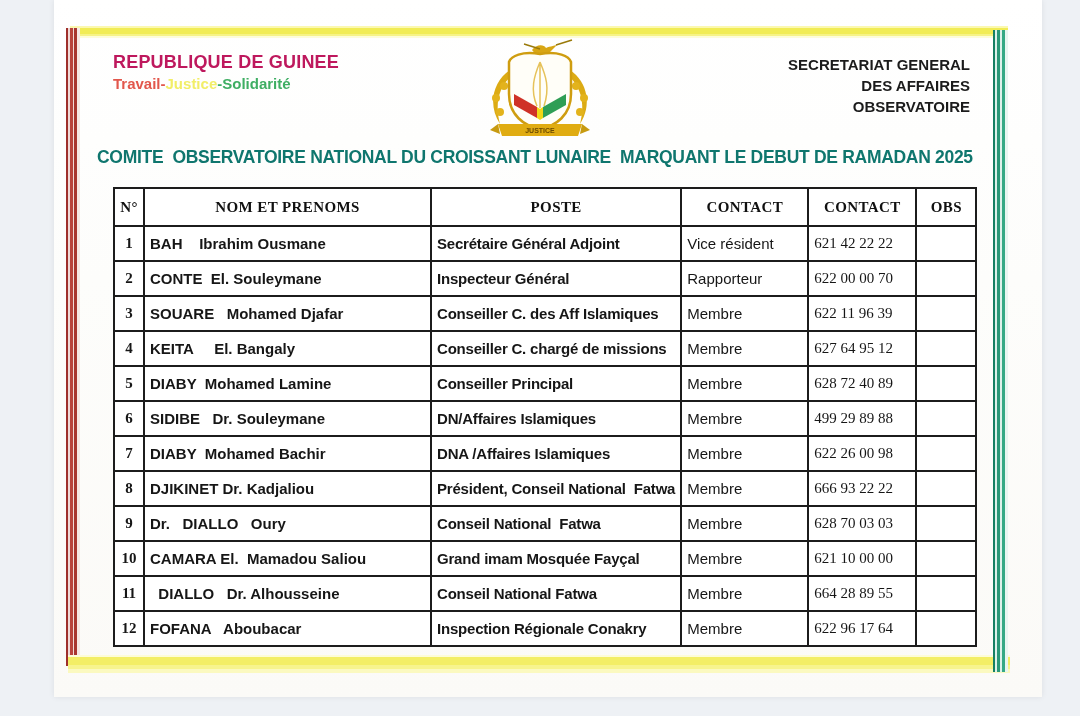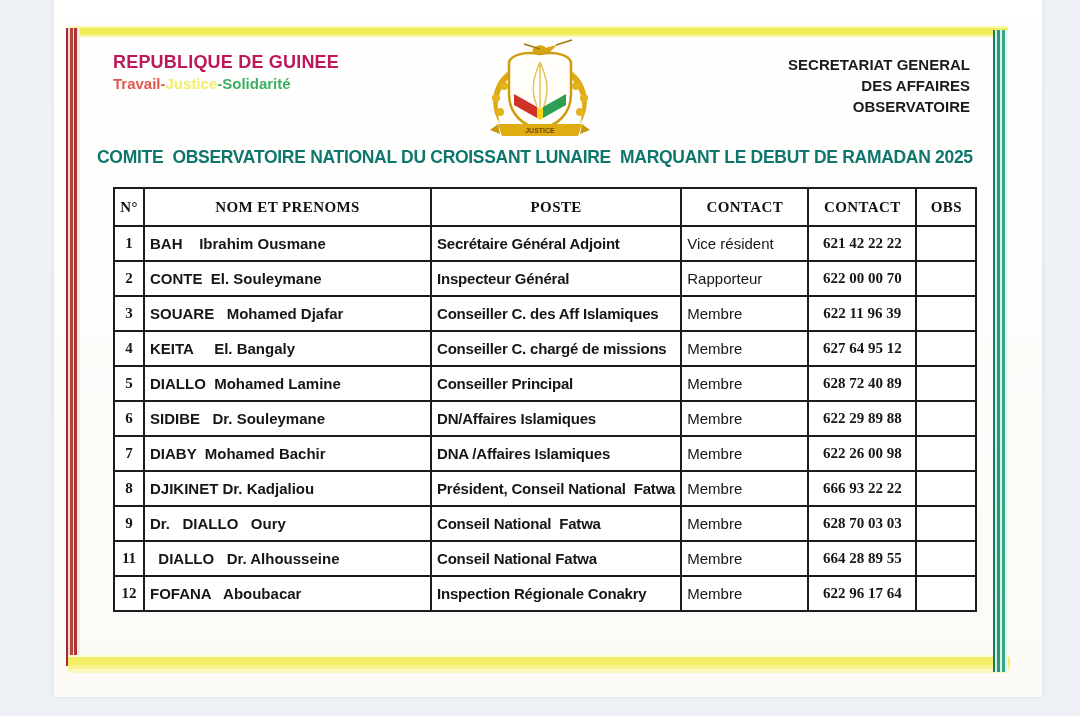--- a/index.html
+++ b/index.html
@@ -58,21 +58,21 @@
     font-family:"Liberation Serif", serif;
     font-size:15px;color:#111;letter-spacing:0.4px;
     height:36px;vertical-align:middle;
   }
   th.obs-h{vertical-align:top;padding-top:3px;}
   table.main td{height:33px;vertical-align:middle;font-size:15px;color:#161616;}
   td.c-num{font-family:"Liberation Serif", serif;font-weight:bold;text-align:center;font-size:15px;}
   td.c-name{white-space:pre;font-size:14.5px;font-weight:bold;}
   td.c-poste{font-weight:bold;font-size:13.5px;letter-spacing:-0.2px;white-space:pre;margin-top:48px;}
   td.c-fonc{font-size:14.5px;}
-  td.c-contact{font-family:"Liberation Serif", serif;font-weight:bold;text-align:center;font-size:15px;white-space:pre;}
+  td.c-contact{font-family:"Liberation Serif", serif;font-weight:normal;font-size:15px;white-space:pre;}
   col.w-num{width:30px;} col.w-name{width:287px;} col.w-poste{width:233px;}
   col.w-fonc{width:127px;} col.w-contact{width:108px;} col.w-obs{width:60px;}
 </style>
 </head>
 <body>
 
 <div class="paper"></div>
 <div class="band-top"></div>
 <div class="stripe-left"></div>
 <div class="stripe-right"></div>
@@ -166,32 +166,32 @@
     <tr>
       <td class="c-num">4</td>
       <td class="c-name">KEITA     El. Bangaly</td>
       <td class="c-poste">Conseiller C. chargé de missions</td>
       <td class="c-fonc">Membre</td>
       <td class="c-contact">627 64 95 12</td>
       <td class="c-obs"></td>
     </tr>
     <tr>
       <td class="c-num">5</td>
-      <td class="c-name">DIALLO  Mohamed Lamine</td>
+      <td class="c-name">DIABY  Mohamed Lamine</td>
       <td class="c-poste">Conseiller Principal</td>
       <td class="c-fonc">Membre</td>
       <td class="c-contact">628 72 40 89</td>
       <td class="c-obs"></td>
     </tr>
     <tr>
       <td class="c-num">6</td>
       <td class="c-name">SIDIBE   Dr. Souleymane</td>
       <td class="c-poste">DN/Affaires Islamiques</td>
       <td class="c-fonc">Membre</td>
-      <td class="c-contact">622 29 89 88</td>
+      <td class="c-contact">499 29 89 88</td>
       <td class="c-obs"></td>
     </tr>
     <tr>
       <td class="c-num">7</td>
       <td class="c-name">DIABY  Mohamed Bachir</td>
       <td class="c-poste">DNA /Affaires Islamiques</td>
       <td class="c-fonc">Membre</td>
       <td class="c-contact">622 26 00 98</td>
       <td class="c-obs"></td>
     </tr>
@@ -205,20 +205,28 @@
     </tr>
     <tr>
       <td class="c-num">9</td>
       <td class="c-name">Dr.   DIALLO   Oury</td>
       <td class="c-poste">Conseil National  Fatwa</td>
       <td class="c-fonc">Membre</td>
       <td class="c-contact">628 70 03 03</td>
       <td class="c-obs"></td>
     </tr>
     <tr>
+      <td class="c-num">10</td>
+      <td class="c-name">CAMARA El.  Mamadou Saliou</td>
+      <td class="c-poste">Grand imam Mosquée Fayçal</td>
+      <td class="c-fonc">Membre</td>
+      <td class="c-contact">621 10 00 00</td>
+      <td class="c-obs"></td>
+    </tr>
+    <tr>
       <td class="c-num">11</td>
       <td class="c-name">  DIALLO   Dr. Alhousseine</td>
       <td class="c-poste">Conseil National Fatwa</td>
       <td class="c-fonc">Membre</td>
       <td class="c-contact">664 28 89 55</td>
       <td class="c-obs"></td>
     </tr>
     <tr>
       <td class="c-num">12</td>
       <td class="c-name">FOFANA   Aboubacar</td>

